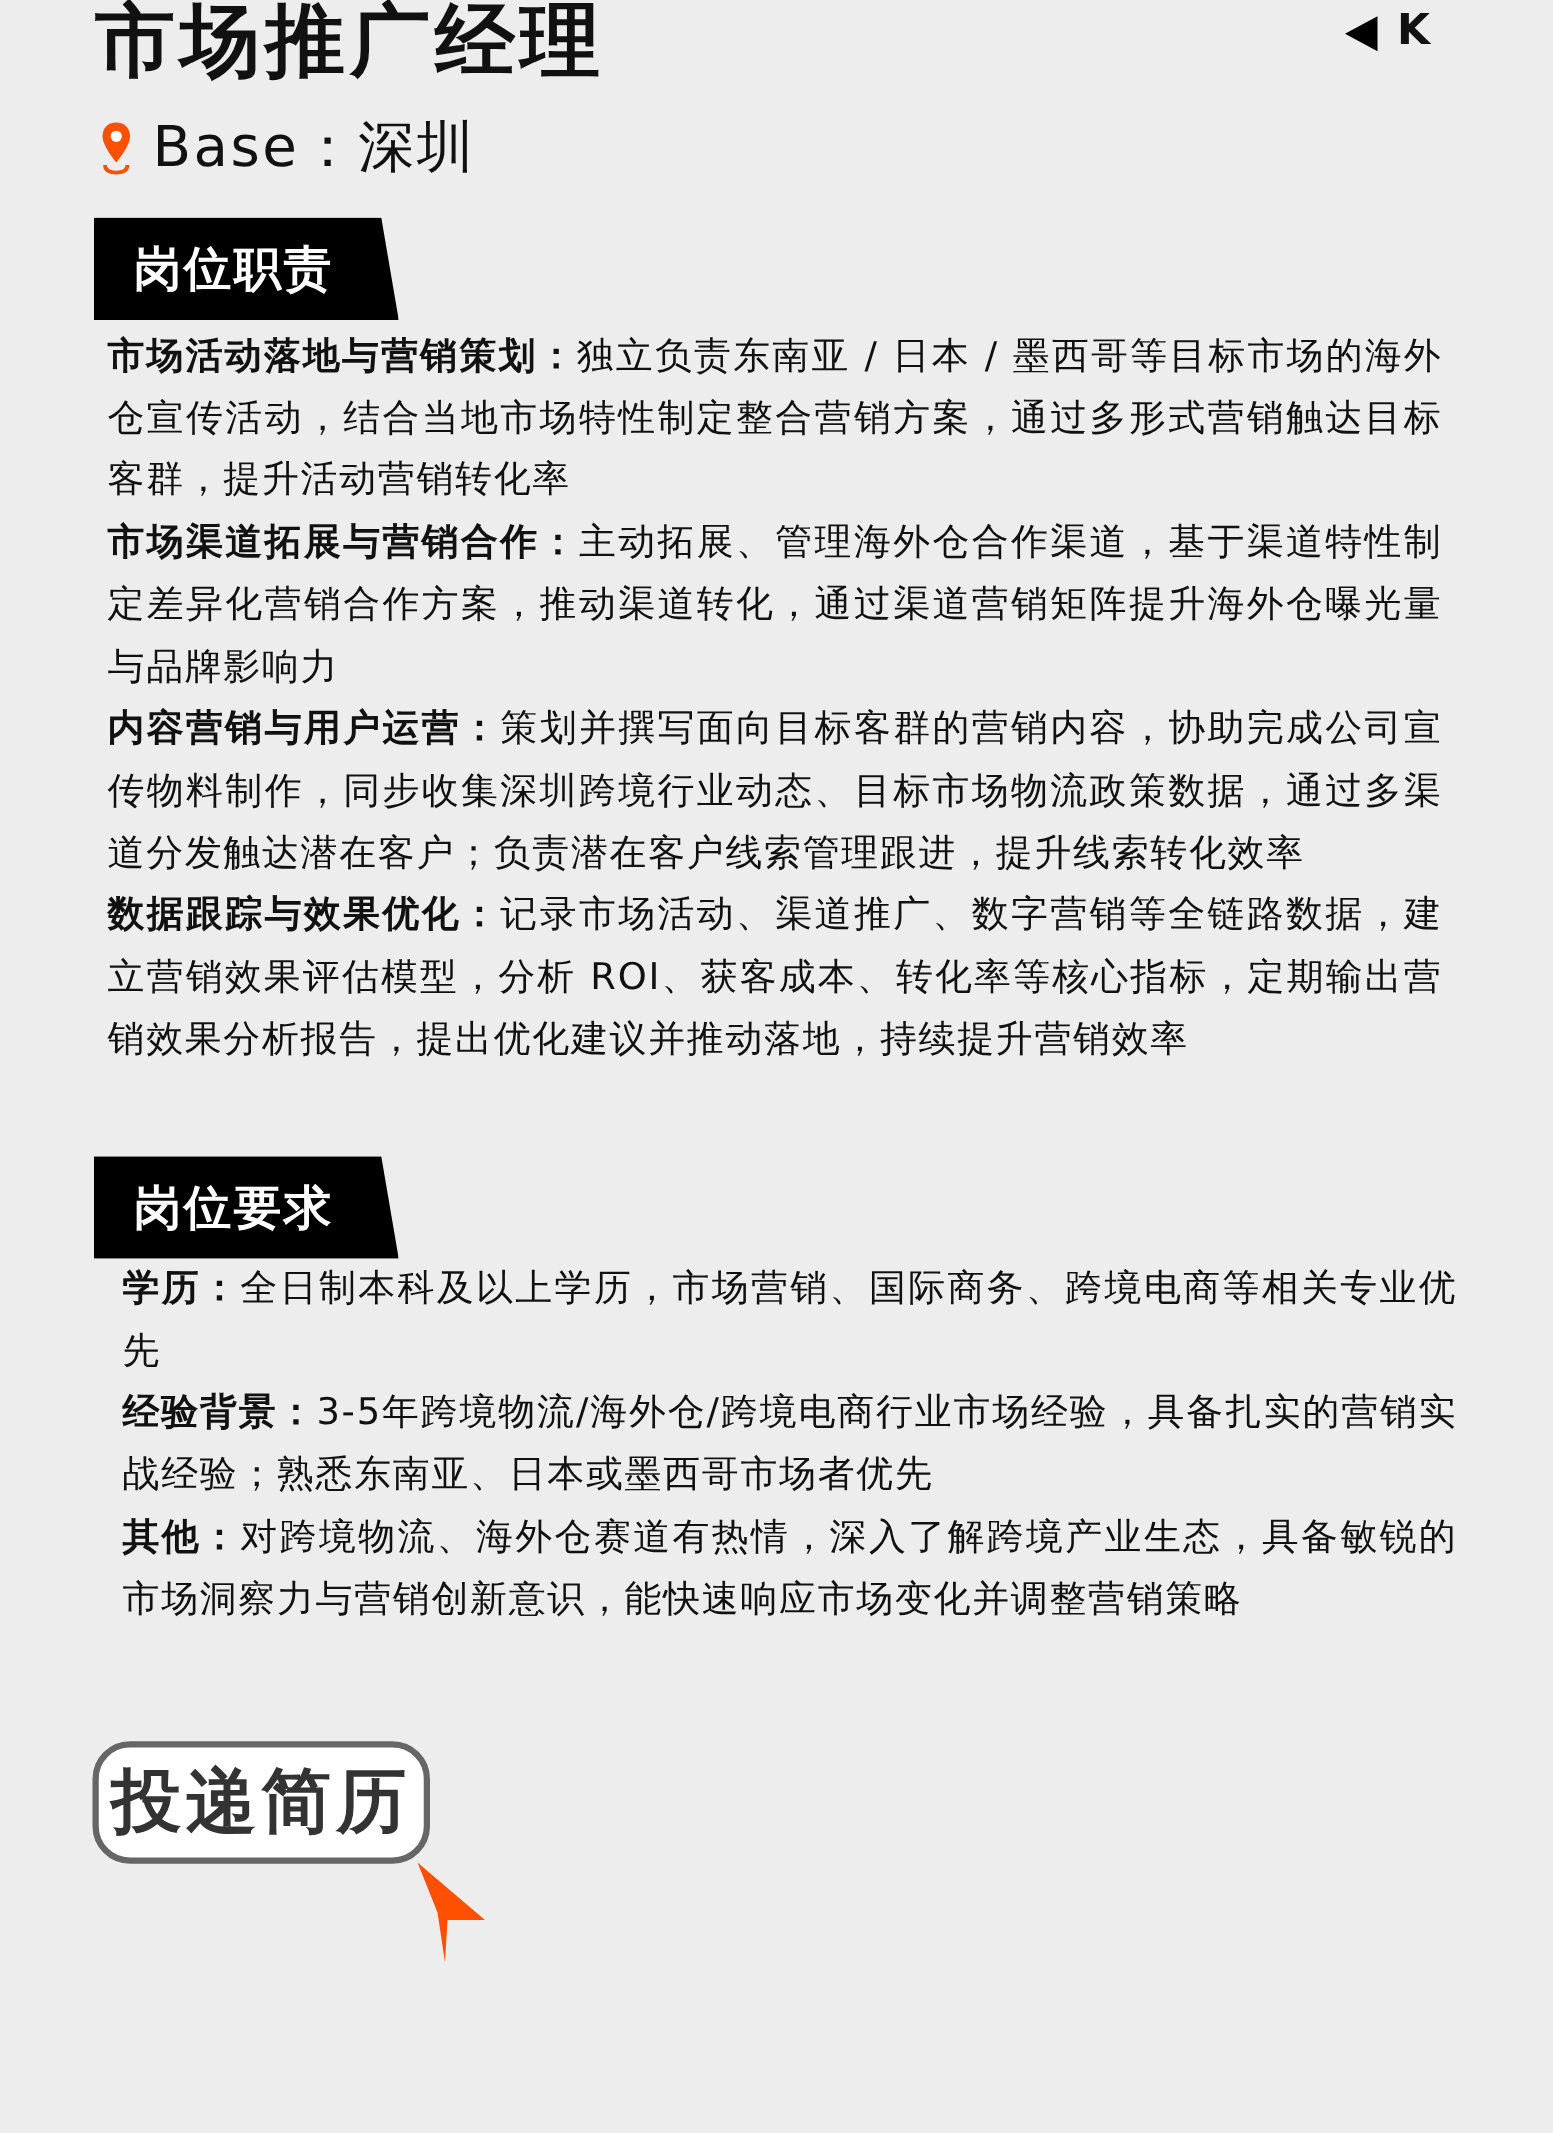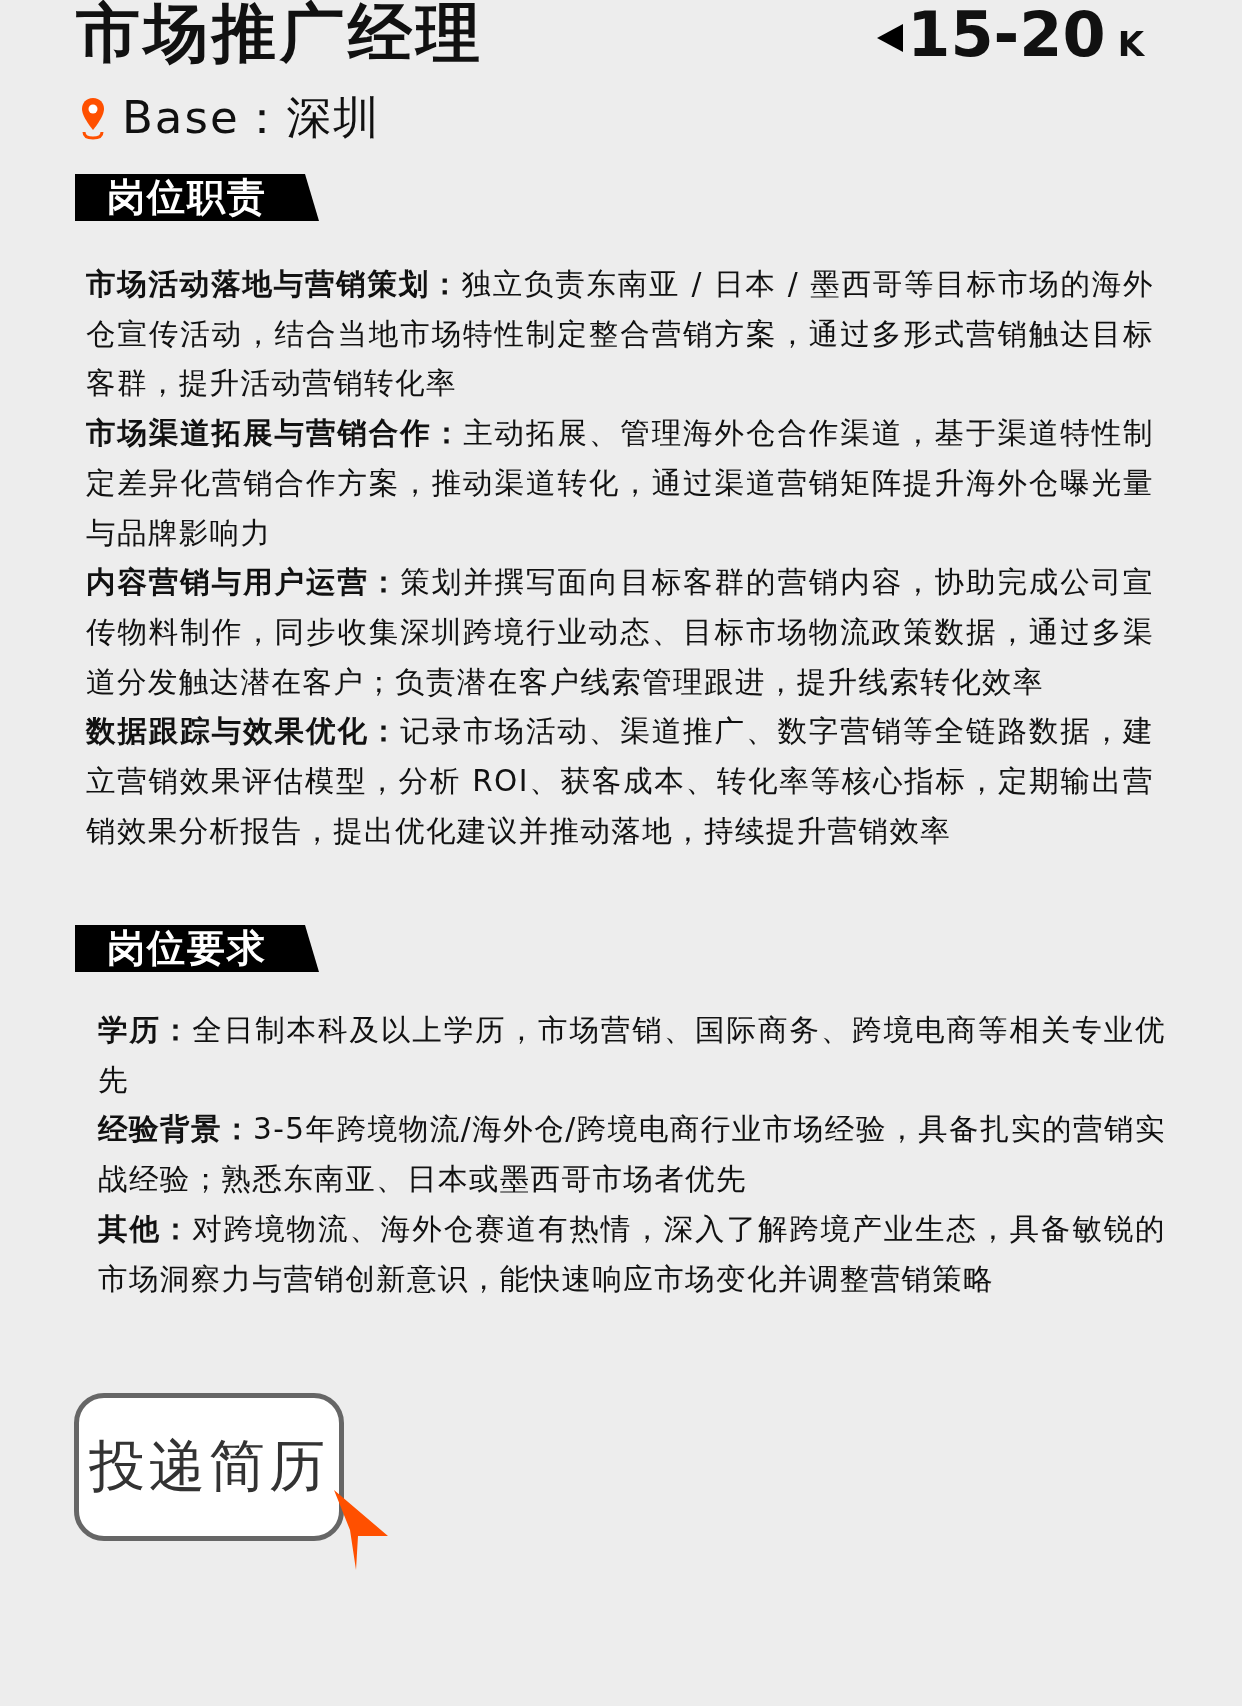--- a/index.html
+++ b/index.html
@@ -5,38 +5,37 @@
   html,body{margin:0;padding:0;}
   body{width:1242px;height:1706px;background:#ededed;position:relative;overflow:hidden;
        font-family:"DejaVu Sans","Liberation Sans",sans-serif;color:#111;}
   .title{position:absolute;left:76px;top:-2px;font-size:64px;font-weight:bold;letter-spacing:4px;line-height:70px;}
   .salary{position:absolute;right:98px;top:4px;display:flex;align-items:baseline;font-weight:bold;}
   .salary .tri{width:0;height:0;border-top:14px solid transparent;border-bottom:14px solid transparent;border-right:26px solid #000;margin-right:4px;align-self:center;margin-top:6px;}
   .salary .num{font-size:62px;line-height:62px;}
   .salary .unit{font-size:34px;margin-left:12px;}
   .base{position:absolute;left:80px;top:88px;display:flex;align-items:center;font-size:45px;letter-spacing:2px;}
   .pin{width:26px;height:44px;margin-right:16px;}
-  .section-tag{position:absolute;left:75px;height:47px;background:#000;color:#fff;font-size:38px;font-weight:bold;
+  .section-tag{position:absolute;left:75px;height:82px;background:#000;color:#fff;font-size:38px;font-weight:bold;
        display:flex;align-items:center;padding-left:32px;padding-right:52px;letter-spacing:2px;
        clip-path:polygon(0 0,calc(100% - 14px) 0,100% 100%,0 100%);}
   .block{position:absolute;left:74px;width:1068px;font-size:29.5px;line-height:49.7px;letter-spacing:1.4px;text-align:justify;}
   .block p{margin:0;}
   .block b{font-weight:bold;}
-  .apply{position:absolute;left:74px;top:1393px;width:270px;height:148px;border:5px solid #666;border-radius:30px;background:#fff;
-       display:flex;align-items:center;justify-content:center;font-size:56px;font-weight:normal;color:#333;letter-spacing:4px;box-sizing:border-box;}
+  .apply{position:absolute;left:74px;top:1393px;width:270px;height:98px;border:5px solid #666;border-radius:30px;background:#fff;
+       display:flex;align-items:center;justify-content:center;font-size:56px;font-weight:bold;color:#333;letter-spacing:4px;box-sizing:border-box;}
   .cursor{position:absolute;left:330px;top:1490px;width:60px;height:80px;}
 </style>
 </head>
 <body>
 
 <div class="title">市场推广经理</div>
 
 <div class="salary">
   <span class="tri"></span>
-  <span class="num">15-20</span>
   <span class="unit">K</span>
 </div>
 
 <div class="base">
   <svg class="pin" viewBox="0 0 26 44">
     <path d="M13 2 C6 2 2 7 2 13 C2 21 13 34 13 34 C13 34 24 21 24 13 C24 7 20 2 13 2 Z" fill="#ff5000"></path>
     <circle cx="13" cy="13" r="4.5" fill="#fff"></circle>
     <path d="M4 36 Q4 42 13 42 Q22 42 22 36" stroke="#ff5000" stroke-width="3" fill="none"></path>
   </svg>
   <span>Base：深圳</span>

